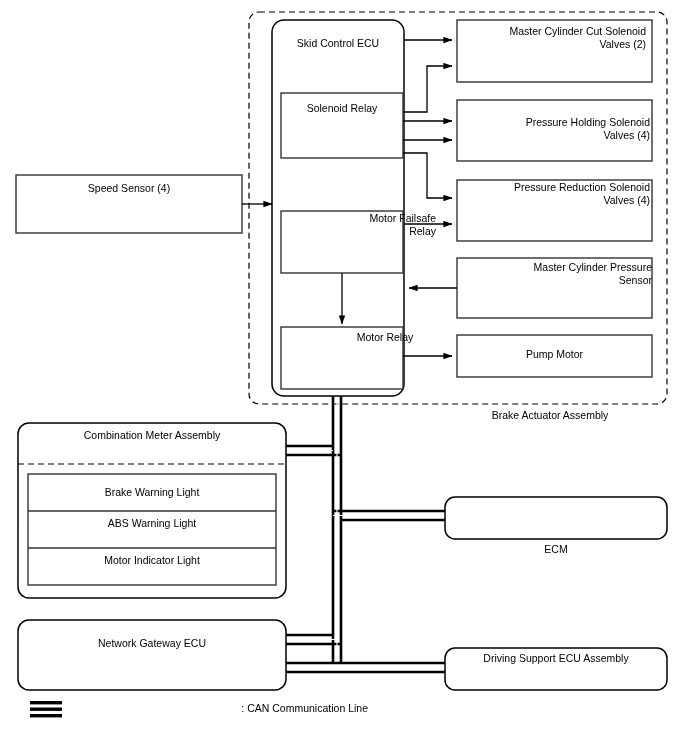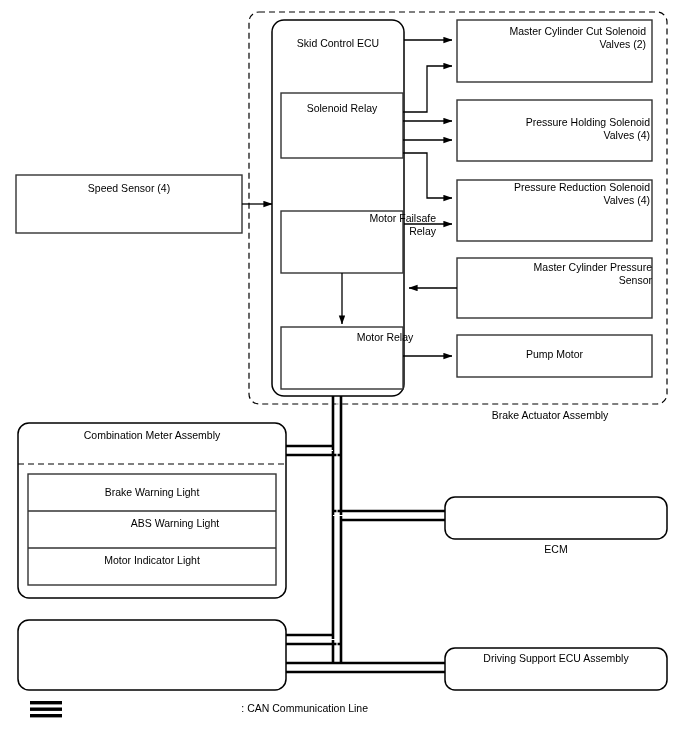--- a/index.html
+++ b/index.html
@@ -160,24 +160,25 @@
 Sensor</div>
 
   <div class="lbl ctr" style="left:457px;top:348px;width:195px;">Pump Motor</div>
 
   <div class="lbl ctr" style="left:400px;top:409px;width:300px;">Brake Actuator Assembly</div>
 
   <div class="lbl ctr" style="left:18px;top:429px;width:268px;">Combination Meter Assembly</div>
 
   <div class="lbl ctr" style="left:28px;top:486px;width:248px;">Brake Warning Light</div>
 
-  <div class="lbl ctr" style="left:28px;top:517px;width:248px;padding-left:23px;">ABS Warning Light</div>
+  <div class="lbl ctr" style="left:28px;top:517px;width:248px;">ABS Warning Light</div>
 
   <div class="lbl ctr" style="left:28px;top:554px;width:248px;">Motor Indicator Light</div>
 
+  <div class="lbl ctr" style="left:18px;top:637px;width:268px;">Network Gateway ECU</div>
 
   <div class="lbl ctr" style="left:445px;top:503px;width:222px;margin-top:40px;">ECM</div>
 
   <div class="lbl ctr" style="left:445px;top:652px;width:222px;">Driving Support ECU Assembly</div>
 
   <div class="lbl lft" style="left:68px;top:702px;width:300px;">: CAN Communication Line</div>
 
 </div>
 
 </body></html>

